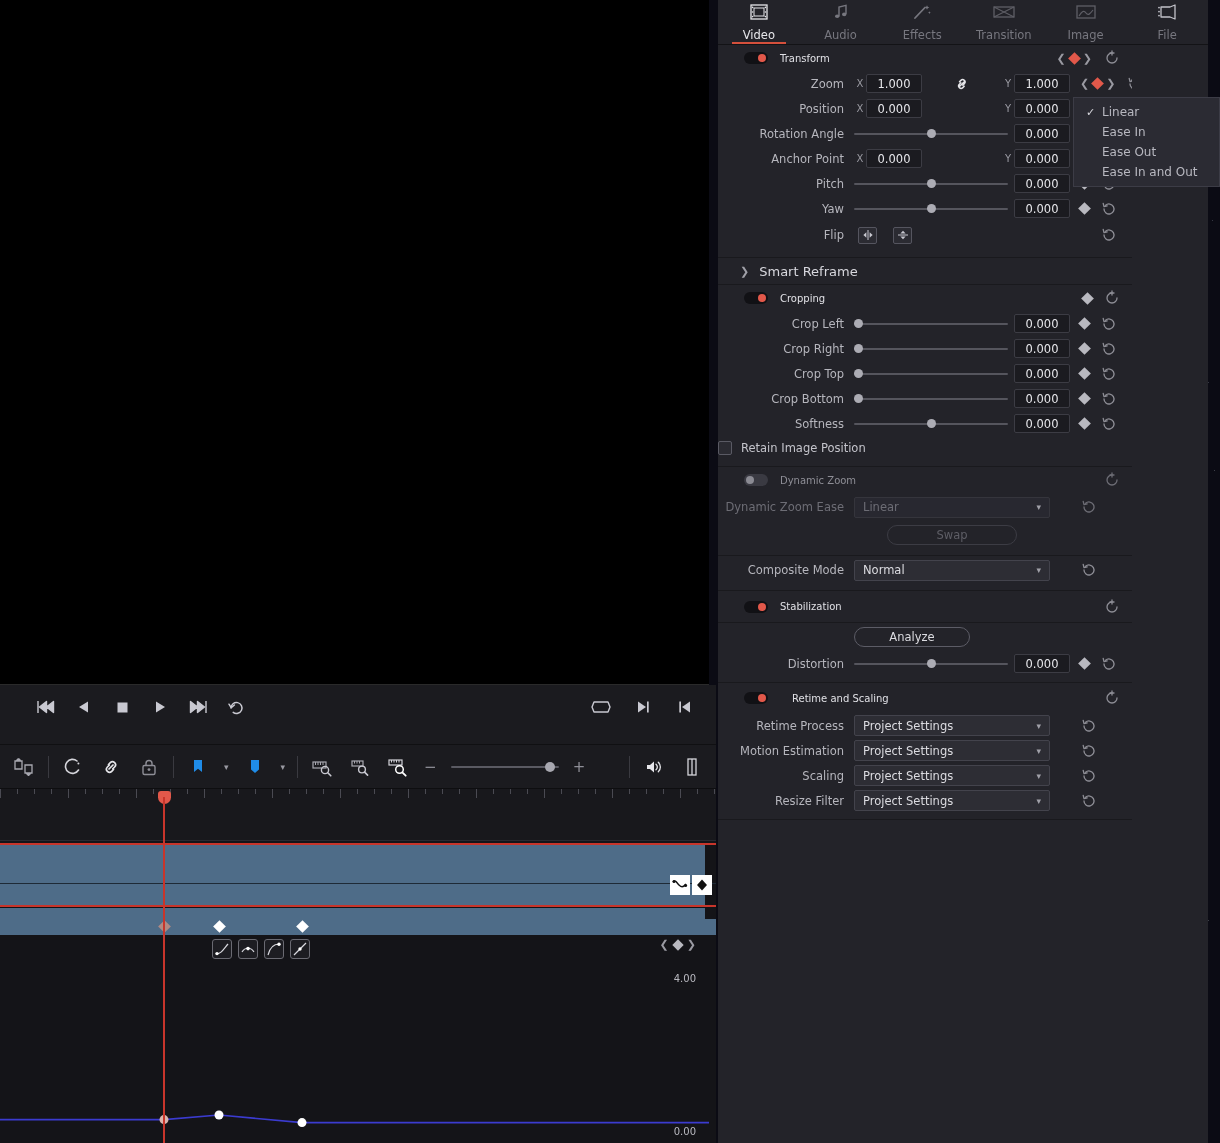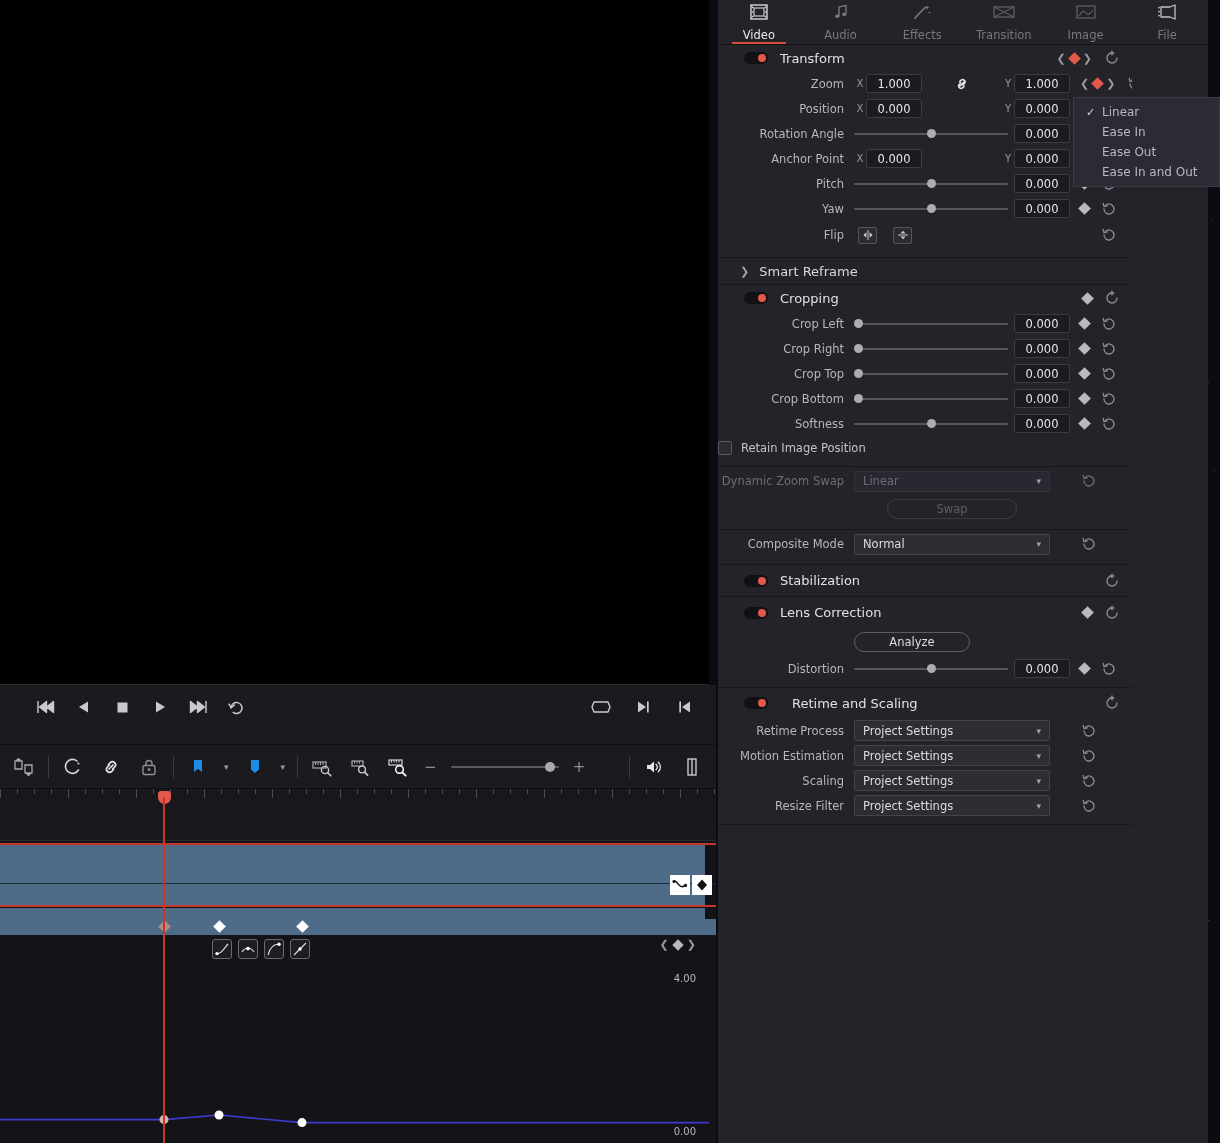--- a/index.html
+++ b/index.html
@@ -127,21 +127,21 @@
     position: relative;
   }
   .toggle {
     width: 24px; height: 12px; border-radius: 6px; background: #111115;
     position: relative; cursor: pointer; flex: 0 0 auto;
   }
   .toggle .dot { position: absolute; top: 2px; right: 2px; width: 8px; height: 8px; border-radius: 50%; background: #e2584a; }
   .toggle.off { background: #3a3a42; }
   .toggle.off .dot { right: auto; left: 2px; background: #8b8b93; }
   .toggle.dim .dot { background: #9c5348; }
-  .sec-title { margin-left: 12px; font-size: 13px; color: #e0e0e5; }
+  .sec-title { margin-left: 12px; font-size: 10px; color: #e0e0e5; }
   .sec-title.dim { color: #8e8e96; }
   .sec-right { position: absolute; right: 12px; display: flex; align-items: center; gap: 12px; }
 
   .disc { width: 9px; height: 9px; background: #b9b9c0; transform: rotate(45deg); cursor: pointer; }
   .disc.red { background: #e2584a; }
 
   .nav3 { display: flex; align-items: center; gap: 4px; }
   .nav3 .ar { color: #9a9aa2; font-size: 11px; cursor: pointer; line-height: 1; }
 
   .rst { width: 16px; height: 16px; cursor: pointer; }
@@ -842,22 +842,36 @@
           </div>
 
         <div class="chkrow">
           <span class="chk"></span>
           <span class="chklabel">Retain Image Position</span>
         </div>
         <div style="height:6px"></div>
       </div>
 
       <div class="sec">
+        <div class="sec-head">
+          <div class="toggle off">
+              <div class="dot"></div>
+            </div>
+          <div class="sec-title dim">Dynamic Zoom</div>
+          <div class="sec-right">
+            <span class="rst">
+              <svg width="16" height="16" viewBox="0 0 16 16">
+                  <path d="M13 8A5 5 0 1 1 8 3" fill="none" stroke="#6d6d75" stroke-width="1.3" stroke-linecap="round"></path>
+                  <path d="M8 1v4M6 3h4" stroke="#6d6d75" stroke-width="1.3" stroke-linecap="round"></path>
+                </svg>
+            </span>
+          </div>
+        </div>
         <div class="row" style="height:28px;">
-          <span class="rlabel dim">Dynamic Zoom Swap</span>
+          <span class="rlabel dim">Dynamic Zoom Ease</span>
           <span class="dd dim" style="width:196px;">
             <span>Linear</span>
             <span class="caret">▾</span>
           </span>
           <span class="row-right">
             <span style="width:9px"></span>
             <span class="rst">
               <svg width="16" height="16" viewBox="0 0 16 16">
                   <path d="M3 8a5 5 0 1 0 1.6-3.7" fill="none" stroke="#6d6d75" stroke-width="1.3" stroke-linecap="round"></path>
                   <path d="M2.2 2.4L3 5.6l3.2-.8" fill="none" stroke="#6d6d75" stroke-width="1.3" stroke-linecap="round" stroke-linejoin="round"></path>
@@ -905,35 +919,20 @@
               <svg width="16" height="16" viewBox="0 0 16 16">
                   <path d="M13 8A5 5 0 1 1 8 3" fill="none" stroke="#8e8e96" stroke-width="1.3" stroke-linecap="round"></path>
                   <path d="M8 1v4M6 3h4" stroke="#8e8e96" stroke-width="1.3" stroke-linecap="round"></path>
                 </svg>
             </span>
           </div>
         </div>
       </div>
 
       <div class="sec">
-        <div class="sec-head" style="height:31px;">
-          <div class="toggle">
-              <div class="dot"></div>
-            </div>
-          <div class="sec-title">Lens Correction</div>
-          <div class="sec-right">
-            <span class="disc"></span>
-            <span class="rst">
-              <svg width="16" height="16" viewBox="0 0 16 16">
-                  <path d="M13 8A5 5 0 1 1 8 3" fill="none" stroke="#8e8e96" stroke-width="1.3" stroke-linecap="round"></path>
-                  <path d="M8 1v4M6 3h4" stroke="#8e8e96" stroke-width="1.3" stroke-linecap="round"></path>
-                </svg>
-            </span>
-          </div>
-        </div>
         <div class="row" style="height:28px;">
           <span class="rlabel"></span>
           <span class="pill" style="width:116px;margin-left:0px;">Analyze</span>
           <span style="flex:1"></span>
         </div>
         <div class="row">
           <span class="rlabel">Distortion</span>
           <span class="slider">
             <span class="strack"></span>
             <span class="sknob" style="left:50%;margin-left:-4.5px;"></span>

